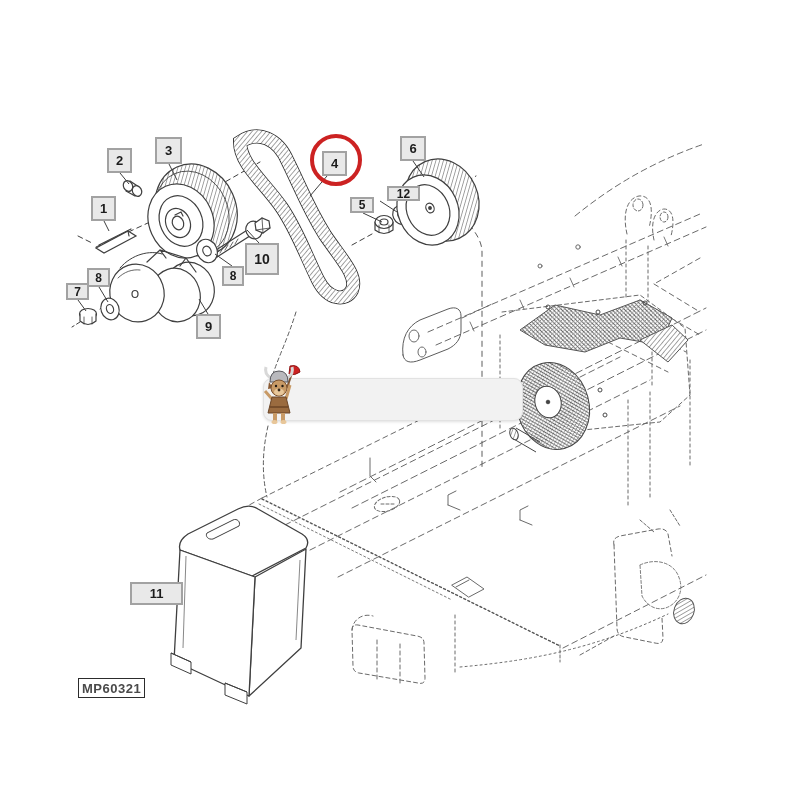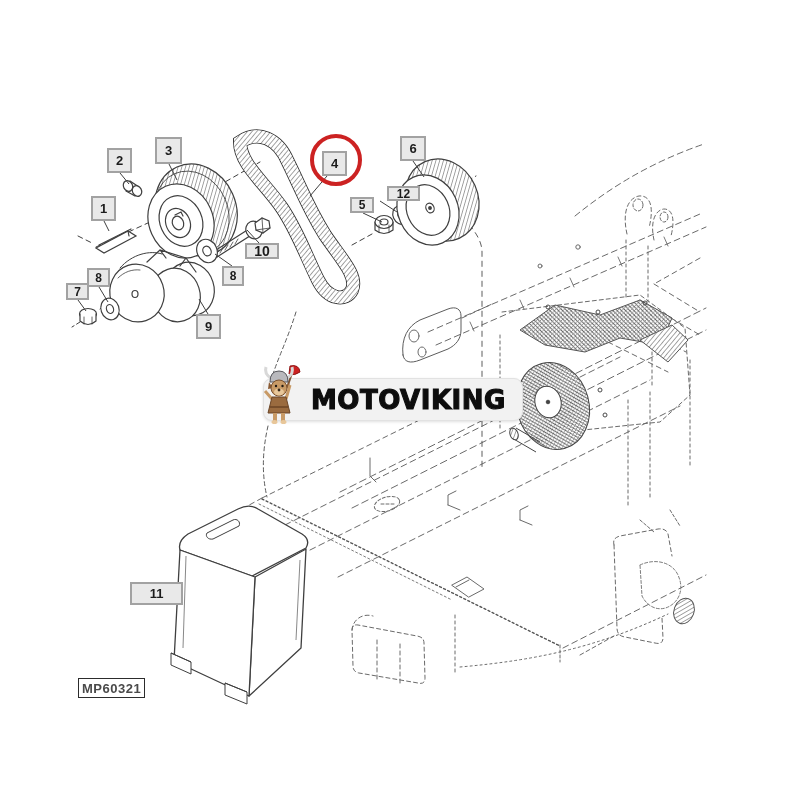--- a/index.html
+++ b/index.html
@@ -19,21 +19,21 @@
   .p-c0{left:91px;top:196px;width:25px;height:25px;}
   .p-c1{left:107px;top:148px;width:25px;height:25px;}
   .p-c2{left:155px;top:137px;width:27px;height:27px;}
   .p-c3{left:322px;top:151px;width:25px;height:25px;z-index:7;}
   .p-c4{left:350px;top:197px;width:24px;height:16px;font-size:12px;}
   .p-c5{left:400px;top:136px;width:26px;height:25px;}
   .p-c6{left:66px;top:283px;width:23px;height:17px;font-size:12px;}
   .p-c7{left:87px;top:268px;width:23px;height:19px;font-size:12px;}
   .p-c8{left:222px;top:266px;width:22px;height:20px;font-size:12px;}
   .p-c9{left:196px;top:314px;width:25px;height:25px;}
-  .p-c10{left:245px;top:243px;width:34px;height:16px;font-size:14px;}
+  .p-c10{left:245px;top:243px;width:34px;height:32px;font-size:14px;}
   .p-c11{left:130px;top:582px;width:53px;height:23px;}
   .p-c12{left:363px;top:186px;width:33px;height:15px;font-size:12px;margin-left:24px;}
 
   
   .hl-ring{
     position:absolute;left:310px;top:134px;width:52px;height:52px;
     border:4px solid #cc2222;border-radius:50%;box-sizing:border-box;z-index:5;
   }
 
   
@@ -314,18 +314,17 @@
       <line x1="24" y1="36" x2="28" y2="22" stroke="#c89a66" stroke-width="3"></line>
 
       <path d="M 10,34 L 24,34 L 28,50 L 6,50 Z" fill="#9a6b3f" stroke="#6b4526" stroke-width="1"></path>
       <line x1="8" y1="44" x2="26" y2="44" stroke="#6b4526" stroke-width="1.5"></line>
 
       <rect x="11" y="50" width="4" height="8" fill="#c89a66"></rect>
       <rect x="19" y="50" width="4" height="8" fill="#c89a66"></rect>
       <ellipse cx="12.5" cy="59" rx="3" ry="2" fill="#e8c79a"></ellipse>
       <ellipse cx="21.5" cy="59" rx="3" ry="2" fill="#e8c79a"></ellipse>
     </svg>
-    <span class="banner-text">MOTOVIKING</span>
   </div>
 
   <div class="figcode">MP60321</div>
 
 </div>
 
 </body></html>

